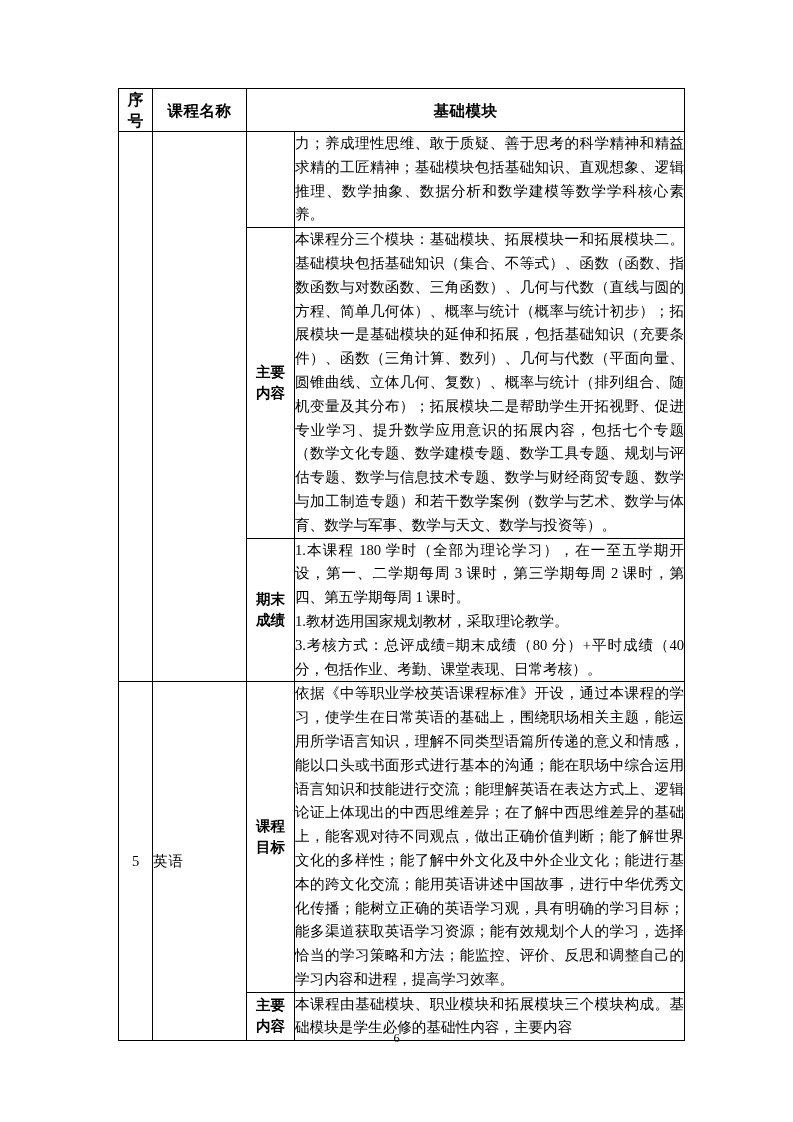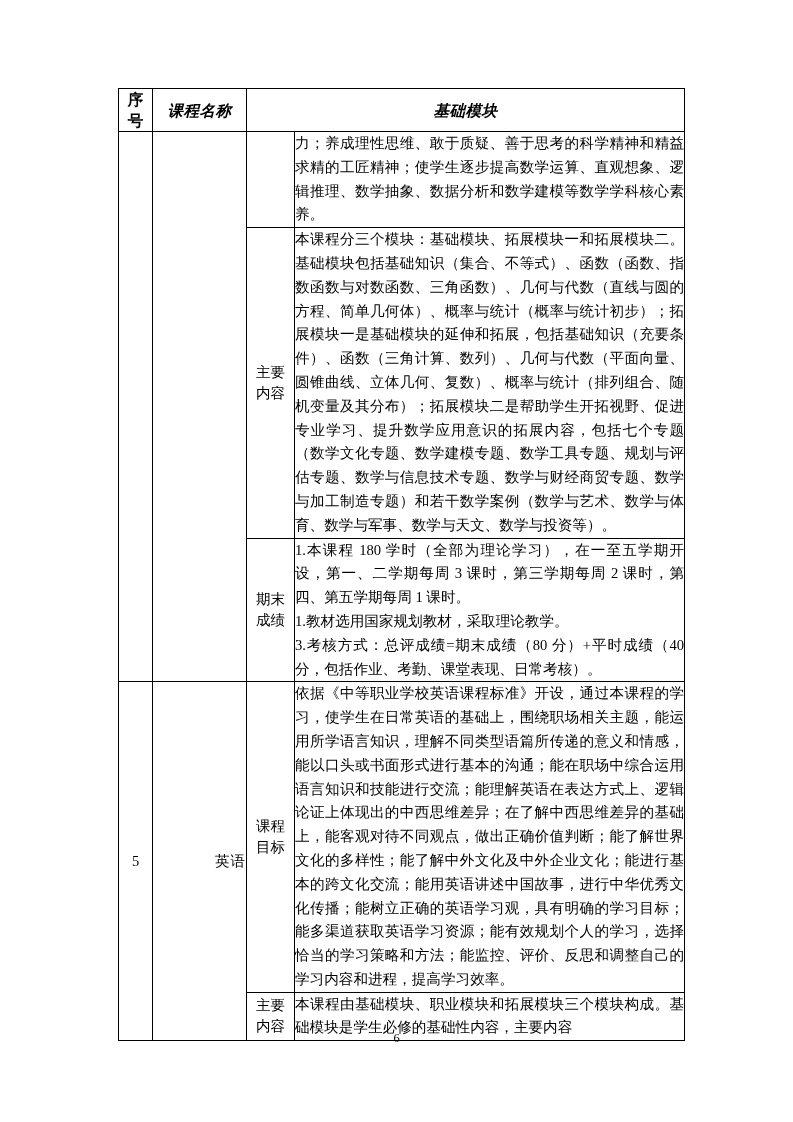--- a/index.html
+++ b/index.html
@@ -51,21 +51,20 @@
   col.c-body  { width: 390px; }
 
   
   .hdr {
     text-align: center;
     font-weight: bold;
     font-size: 15.5px;
     line-height: 21px;
     padding: 6px 2px;
     letter-spacing: 0.5px;
-    font-style: italic;
   }
   .hdr-num {
     font-weight: bold;
     font-size: 15.5px;
     line-height: 21px;
     text-align: center;
     padding: 6px 0;
   }
   .hdr-num .ch { display: block; }
 
@@ -75,29 +74,30 @@
     font-size: 14.5px;
     line-height: 21px;
     padding: 2px 1px;
     white-space: normal;
     word-break: break-all;
   }
   .label-cell .lbl {
     display: inline-block;
     width: 30px;
     text-align: center;
+    font-weight: bold;
   }
 
   
   .num-cell {
     text-align: center;
     font-size: 14.5px;
   }
   .name-cell {
-    text-align: right;
+    text-align: left;
     font-size: 14.5px;
     letter-spacing: 1px;
   }
 
   
   .body-cell {
     font-size: 14.6px;
     line-height: 23.8px;
     padding: 1px 5px 2px 6px;
     text-align: justify;
@@ -142,21 +142,21 @@
           </td>
           <td class="hdr">课程名称</td>
           <td class="hdr" colspan="2">基础模块</td>
         </tr>
 
         <tr>
           <td class="num-cell" rowspan="3"></td>
           <td class="name-cell" rowspan="3"></td>
           <td class="label-cell"></td>
           <td class="body-cell">
-            <p class="indent0">力；养成理性思维、敢于质疑、善于思考的科学精神和精益求精的工匠精神；使学生逐步提高数学运算、直观想象、逻辑推理、数学抽象、数据分析和数学建模等数学学科核心素养。</p>
+            <p class="indent0">力；养成理性思维、敢于质疑、善于思考的科学精神和精益求精的工匠精神；基础模块包括基础知识、直观想象、逻辑推理、数学抽象、数据分析和数学建模等数学学科核心素养。</p>
           </td>
         </tr>
 
         <tr>
           <td class="label-cell">
             <span class="lbl">主要内容</span>
           </td>
           <td class="body-cell">
             <p class="indent0">本课程分三个模块：基础模块、拓展模块一和拓展模块二。基础模块包括基础知识（集合、不等式）、函数（函数、指数函数与对数函数、三角函数）、几何与代数（直线与圆的方程、简单几何体）、概率与统计（概率与统计初步）；拓展模块一是基础模块的延伸和拓展，包括基础知识（充要条件）、函数（三角计算、数列）、几何与代数（平面向量、圆锥曲线、立体几何、复数）、概率与统计（排列组合、随机变量及其分布）；拓展模块二是帮助学生开拓视野、促进专业学习、提升数学应用意识的拓展内容，包括七个专题（数学文化专题、数学建模专题、数学工具专题、规划与评估专题、数学与信息技术专题、数学与财经商贸专题、数学与加工制造专题）和若干数学案例（数学与艺术、数学与体育、数学与军事、数学与天文、数学与投资等）。</p>
           </td>

